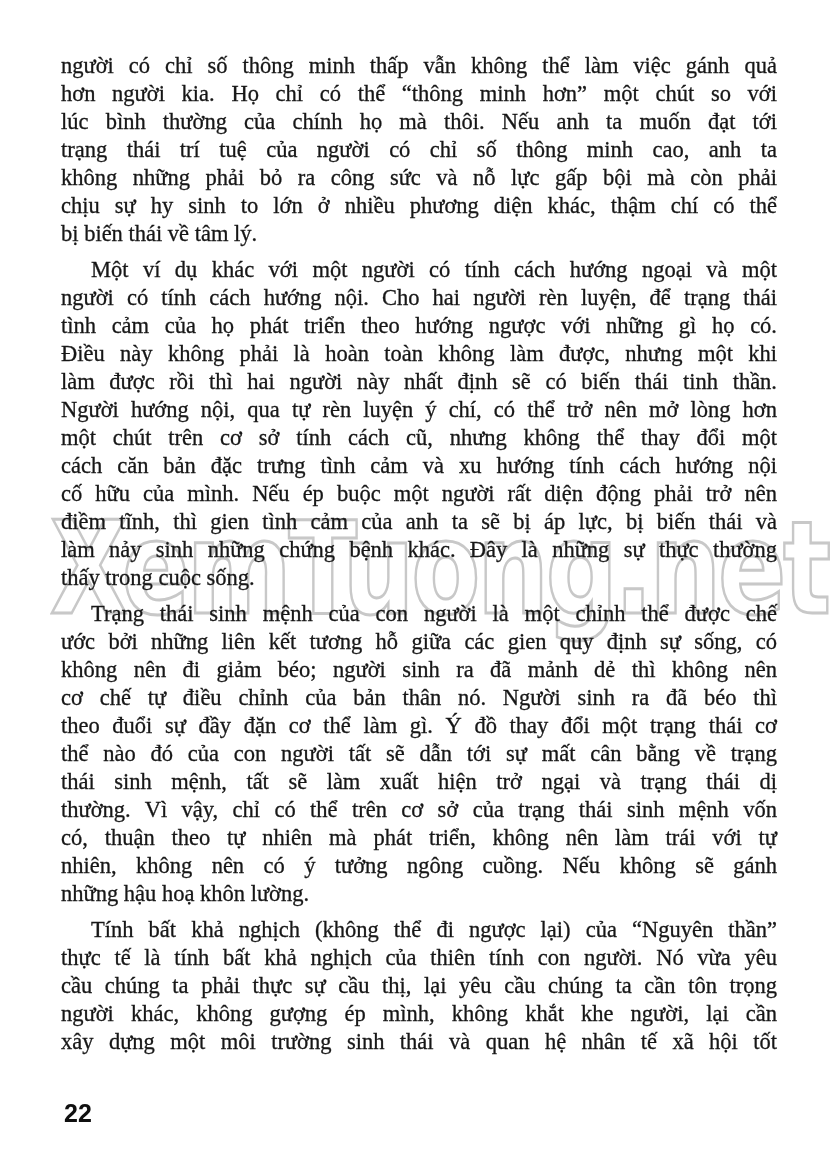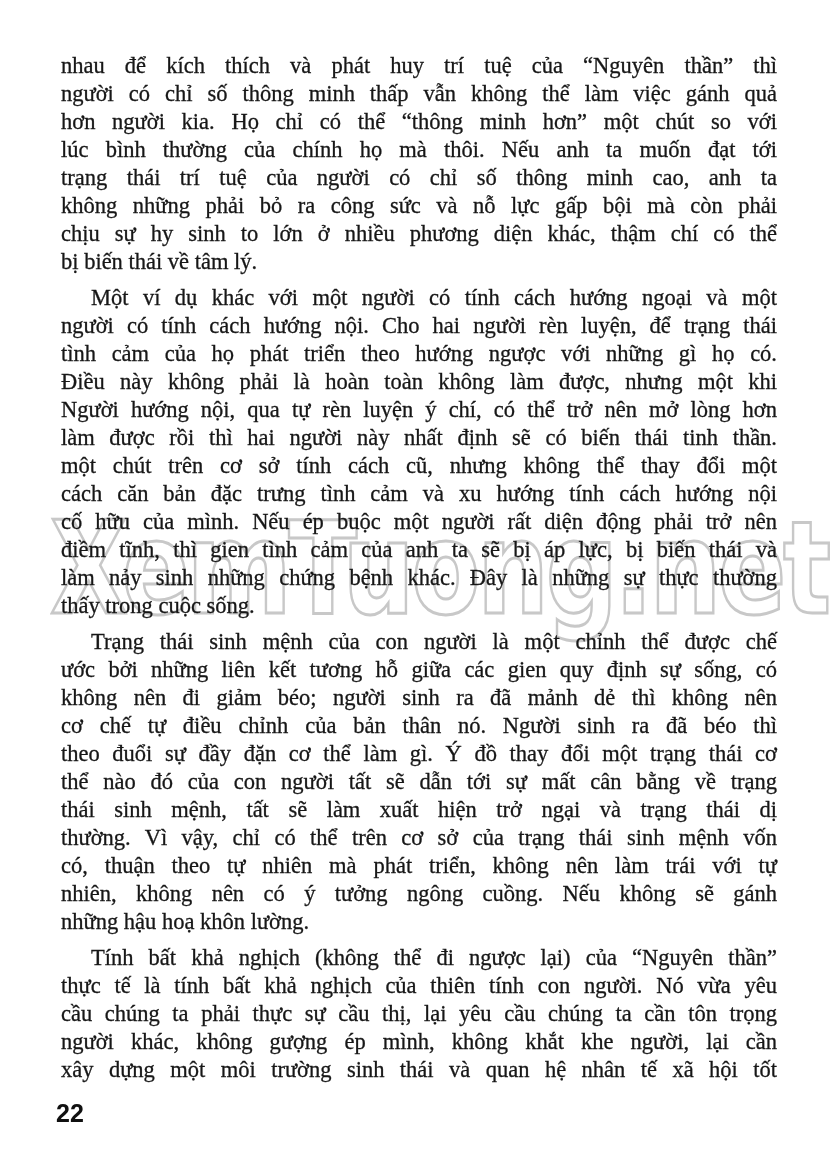--- a/index.html
+++ b/index.html
@@ -54,21 +54,21 @@
   .para:last-child { margin-bottom: 17px; }
   .para.indent .line:first-child { text-indent: 30px; }
   .line {
     text-align: justify;
     text-align-last: justify;
   }
   .line.last { text-align-last: left; }
   
   .pagenum {
     position: absolute;
-    left: 56px;
+    left: 64px;
     top: 1099px;
     z-index: 3;
     font-family: "Liberation Sans", sans-serif;
     font-weight: bold;
     font-size: 25px;
     color: #101010;
   }
   .footer {
     position: absolute;
     left: 40px;
@@ -88,36 +88,35 @@
   }
 </style>
 </head>
 <body>
 
 <div class="page">
   <div class="watermark" style="transform: scaleX(0.78566);">XemTuong.net</div>
 
   <div class="content" id="content">
       <div class="para">
-        <div class="line">nhau để kích thích và phát huy trí tuệ của “Nguyên thần” thì</div>
         <div class="line">người có chỉ số thông minh thấp vẫn không thể làm việc gánh quả</div>
         <div class="line">hơn người kia. Họ chỉ có thể “thông minh hơn” một chút so với</div>
         <div class="line">lúc bình thường của chính họ mà thôi. Nếu anh ta muốn đạt tới</div>
         <div class="line">trạng thái trí tuệ của người có chỉ số thông minh cao, anh ta</div>
         <div class="line">không những phải bỏ ra công sức và nỗ lực gấp bội mà còn phải</div>
         <div class="line">chịu sự hy sinh to lớn ở nhiều phương diện khác, thậm chí có thể</div>
         <div class="line last">bị biến thái về tâm lý.</div>
       </div>
       <div class="para indent">
         <div class="line">Một ví dụ khác với một người có tính cách hướng ngoại và một</div>
         <div class="line">người có tính cách hướng nội. Cho hai người rèn luyện, để trạng thái</div>
         <div class="line">tình cảm của họ phát triển theo hướng ngược với những gì họ có.</div>
         <div class="line">Điều này không phải là hoàn toàn không làm được, nhưng một khi</div>
+        <div class="line">làm được rồi thì hai người này nhất định sẽ có biến thái tinh thần.</div>
         <div class="line">Người hướng nội, qua tự rèn luyện ý chí, có thể trở nên mở lòng hơn</div>
-        <div class="line">làm được rồi thì hai người này nhất định sẽ có biến thái tinh thần.</div>
         <div class="line">một chút trên cơ sở tính cách cũ, nhưng không thể thay đổi một</div>
         <div class="line">cách căn bản đặc trưng tình cảm và xu hướng tính cách hướng nội</div>
         <div class="line">cố hữu của mình. Nếu ép buộc một người rất diện động phải trở nên</div>
         <div class="line">điềm tĩnh, thì gien tình cảm của anh ta sẽ bị áp lực, bị biến thái và</div>
         <div class="line">làm nảy sinh những chứng bệnh khác. Đây là những sự thực thường</div>
         <div class="line last">thấy trong cuộc sống.</div>
       </div>
       <div class="para indent">
         <div class="line">Trạng thái sinh mệnh của con người là một chỉnh thể được chế</div>
         <div class="line">ước bởi những liên kết tương hỗ giữa các gien quy định sự sống, có</div>

